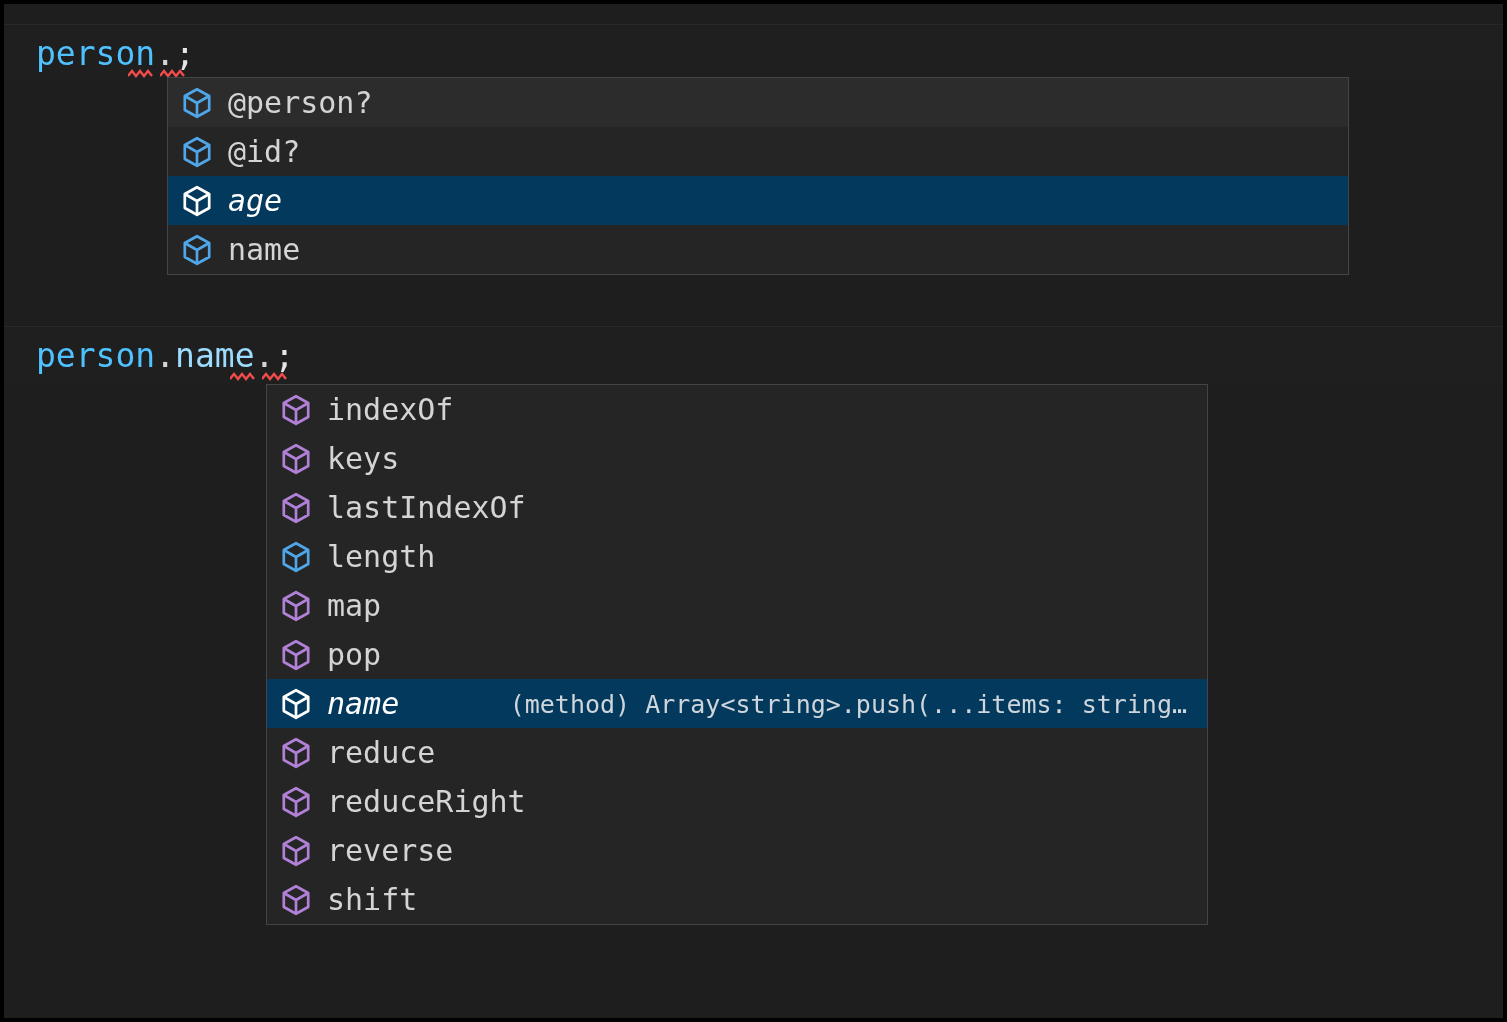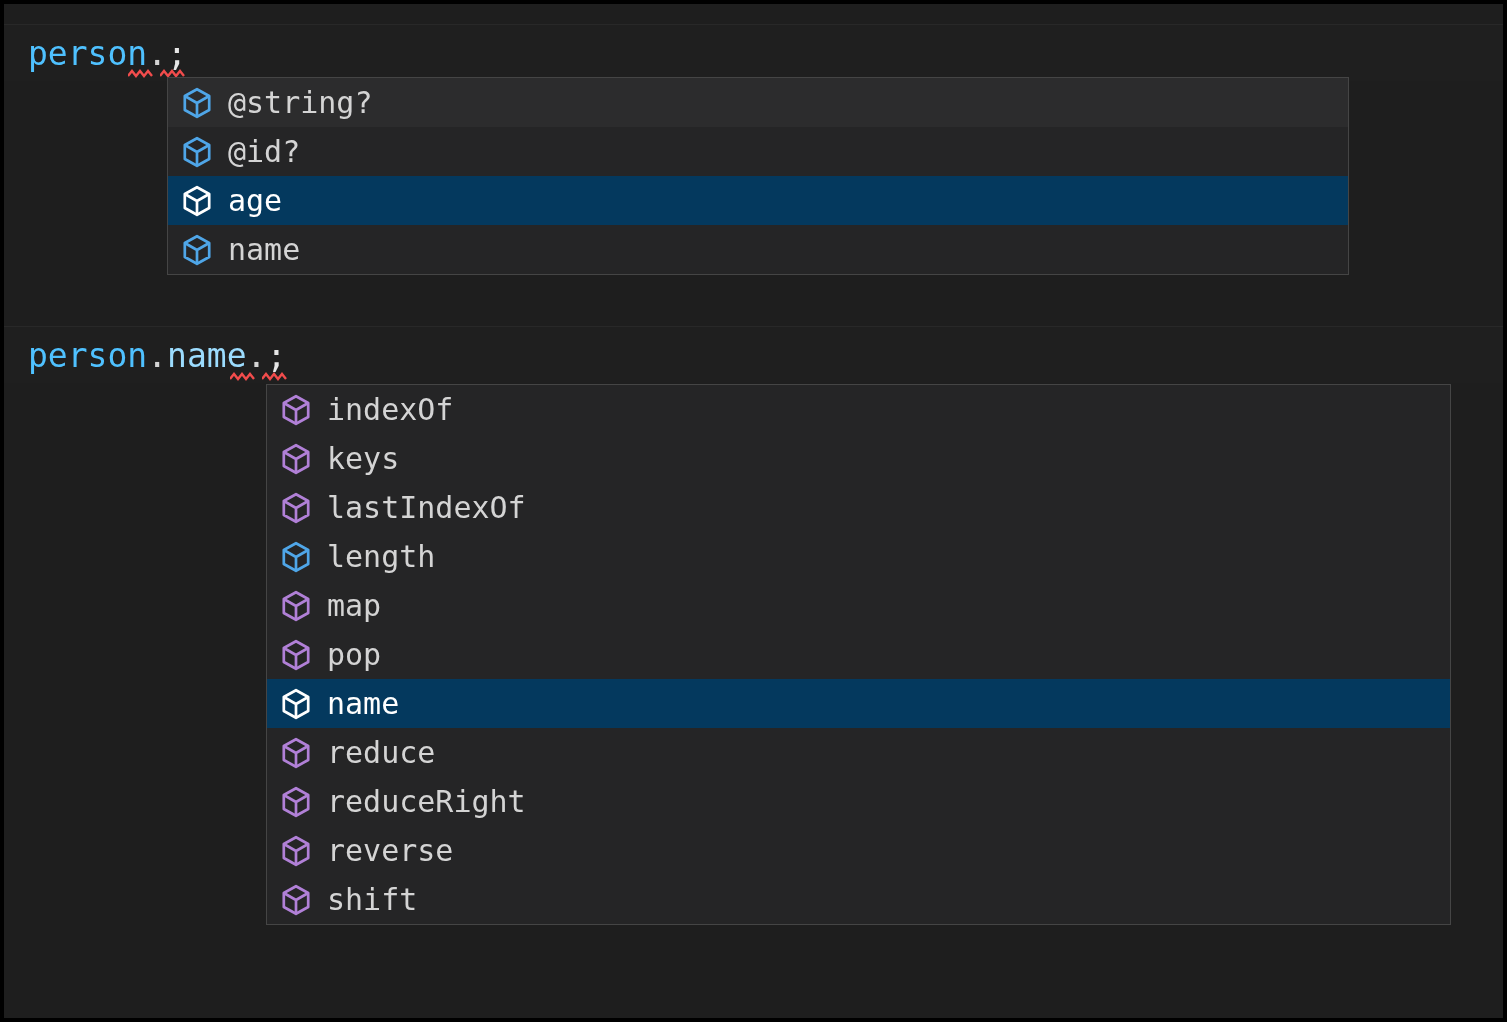--- a/index.html
+++ b/index.html
@@ -37,21 +37,21 @@
   }
 
   .code-line {
     position: absolute;
     left: 0;
     width: 1499px;
     height: 56px;
     background: #1f1f1f;
     display: flex;
     align-items: center;
-    padding-left: 24px;
+    padding-left: 32px;
     font-size: 33px;
     letter-spacing: 0px;
     white-space: pre;
   }
 
   .tok-var      { color: #4fc1ff; }
   .tok-dot      { color: #d4d4d4; }
   .tok-prop     { color: #9cdcfe; }
   .tok-semi     { color: #e6e6e6; }
 
@@ -97,21 +97,21 @@
     align-items: center;
     justify-content: center;
   }
   .suggest-icon svg { display: block; }
 
   .suggest-label {
     color: #d4d4d4;
     font-size: 30px;
     line-height: 1;
   }
-  .suggest-row.focused .suggest-label { color: #ffffff; }
+  .suggest-row.focused .suggest-label { color: #ffffff; font-style: italic; }
 
   .suggest-detail {
     position: absolute;
     right: 20px;
     top: 50%;
     transform: translateY(-50%);
     font-size: 25px;
     color: #cfd6db;
     white-space: nowrap;
     overflow: hidden;
@@ -143,21 +143,21 @@
 
     <div class="suggest-widget" style="left:163px; top:73px; width:1182px;">
       <div>
           <div class="suggest-row hovered">
             <span class="suggest-icon">
               <svg width="32" height="32" viewBox="0 0 16 16">
                 <path d="M8 1.1 L14.1 4.5 L14.1 11.5 L8 14.9 L1.9 11.5 L1.9 4.5 Z" fill="none" stroke="#4fa6e8" stroke-width="1.35" stroke-linejoin="round"></path>
                 <path d="M1.9 4.5 L8 8 L14.1 4.5 M8 8 L8 14.9" fill="none" stroke="#4fa6e8" stroke-width="1.35" stroke-linejoin="round"></path>
               </svg>
             </span>
-            <span class="suggest-label">@string?</span>
+            <span class="suggest-label">@person?</span>
           </div>
           <div class="suggest-row">
             <span class="suggest-icon">
               <svg width="32" height="32" viewBox="0 0 16 16">
                 <path d="M8 1.1 L14.1 4.5 L14.1 11.5 L8 14.9 L1.9 11.5 L1.9 4.5 Z" fill="none" stroke="#4fa6e8" stroke-width="1.35" stroke-linejoin="round"></path>
                 <path d="M1.9 4.5 L8 8 L14.1 4.5 M8 8 L8 14.9" fill="none" stroke="#4fa6e8" stroke-width="1.35" stroke-linejoin="round"></path>
               </svg>
             </span>
             <span class="suggest-label">@id?</span>
           </div>
@@ -194,21 +194,21 @@
       <svg width="26" height="10" viewBox="0 0 26 10">
           <path d="M0 7 L4 2 L8 7 L12 2 L16 7 L20 2 L24 7" stroke="#f14c4c" stroke-width="2.4" fill="none"></path>
         </svg>
     </div>
     <div class="squiggle-wrap" style="left:258px; top:58px; width:26px;">
       <svg width="26" height="10" viewBox="0 0 26 10">
           <path d="M0 7 L4 2 L8 7 L12 2 L16 7 L20 2 L24 7" stroke="#f14c4c" stroke-width="2.4" fill="none"></path>
         </svg>
     </div>
 
-    <div class="suggest-widget" style="left:262px; top:75px; width:1185px;">
+    <div class="suggest-widget" style="left:262px; top:75px; width:942px;">
       <div>
           <div class="suggest-row">
             <span class="suggest-icon">
               <svg width="32" height="32" viewBox="0 0 16 16">
                 <path d="M8 1.1 L14.1 4.5 L14.1 11.5 L8 14.9 L1.9 11.5 L1.9 4.5 Z" fill="none" stroke="#b180d7" stroke-width="1.35" stroke-linejoin="round"></path>
                 <path d="M1.9 4.5 L8 8 L14.1 4.5 M8 8 L8 14.9" fill="none" stroke="#b180d7" stroke-width="1.35" stroke-linejoin="round"></path>
               </svg>
             </span>
             <span class="suggest-label">indexOf</span>
           </div>
@@ -258,20 +258,21 @@
             <span class="suggest-label">pop</span>
           </div>
           <div class="suggest-row focused">
             <span class="suggest-icon">
               <svg width="32" height="32" viewBox="0 0 16 16">
                 <path d="M8 1.1 L14.1 4.5 L14.1 11.5 L8 14.9 L1.9 11.5 L1.9 4.5 Z" fill="none" stroke="#ffffff" stroke-width="1.35" stroke-linejoin="round"></path>
                 <path d="M1.9 4.5 L8 8 L14.1 4.5 M8 8 L8 14.9" fill="none" stroke="#ffffff" stroke-width="1.35" stroke-linejoin="round"></path>
               </svg>
             </span>
             <span class="suggest-label">name</span>
+            <span class="suggest-detail">(method) Array&lt;string&gt;.push(...items: string…</span>
           </div>
           <div class="suggest-row">
             <span class="suggest-icon">
               <svg width="32" height="32" viewBox="0 0 16 16">
                 <path d="M8 1.1 L14.1 4.5 L14.1 11.5 L8 14.9 L1.9 11.5 L1.9 4.5 Z" fill="none" stroke="#b180d7" stroke-width="1.35" stroke-linejoin="round"></path>
                 <path d="M1.9 4.5 L8 8 L14.1 4.5 M8 8 L8 14.9" fill="none" stroke="#b180d7" stroke-width="1.35" stroke-linejoin="round"></path>
               </svg>
             </span>
             <span class="suggest-label">reduce</span>
           </div>

